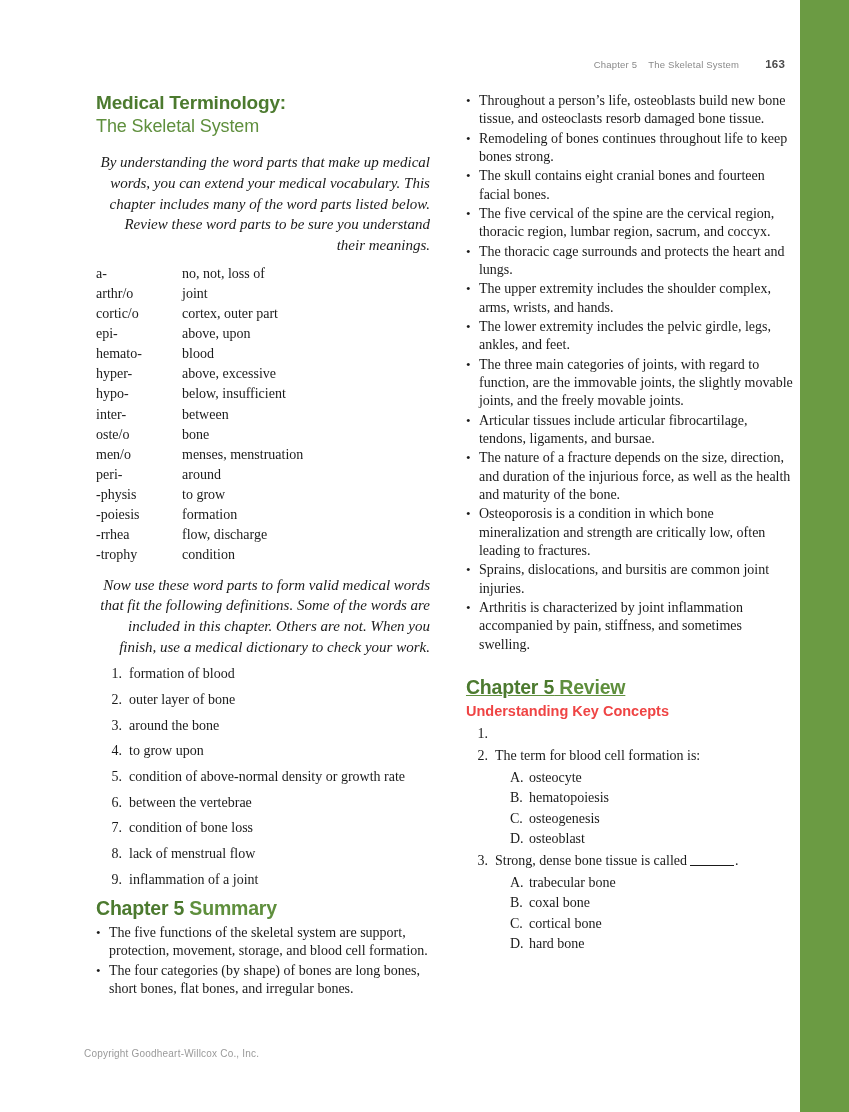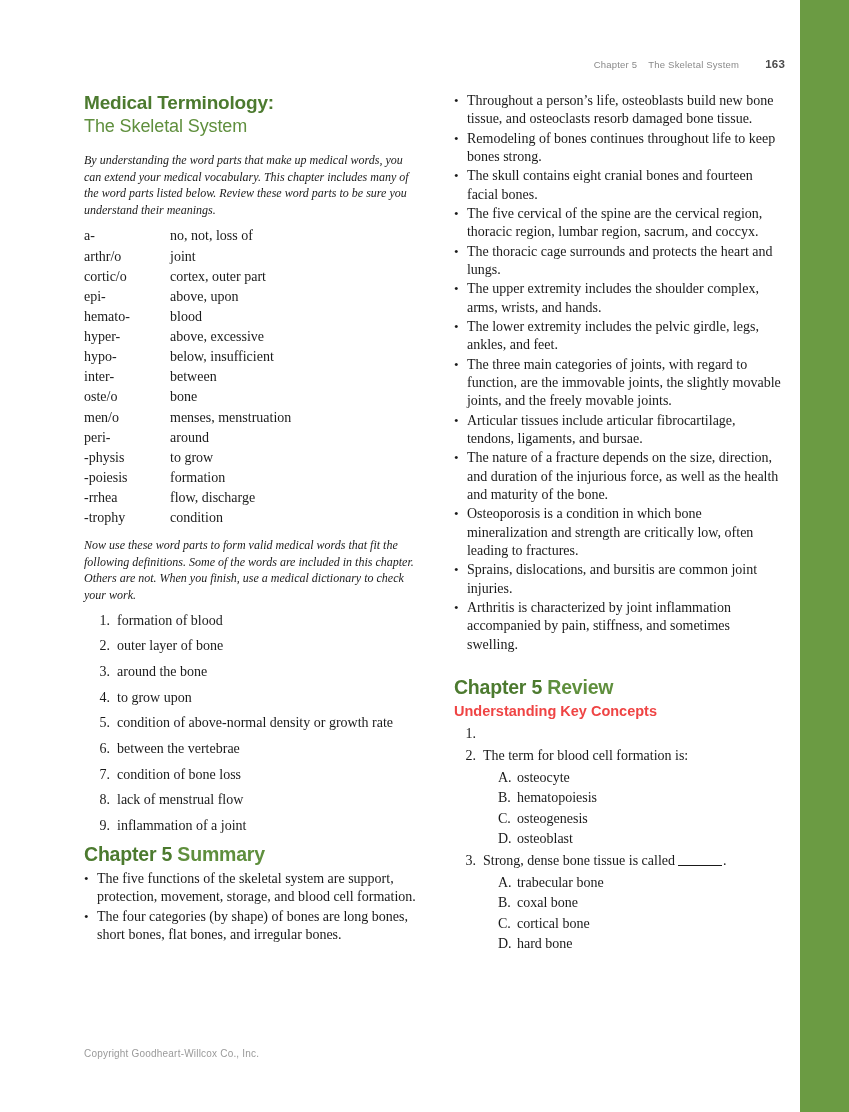--- a/index.html
+++ b/index.html
@@ -43,21 +43,21 @@
   .running-head .page-num {
     font-weight: bold;
     color: #4a4a4a;
     font-size: 11.5px;
     margin-left: 12px;
   }
 
   
   .page {
     position: absolute;
-    left: 84px;
+    left: 96px;
     top: 92px;
     width: 700px;
   }
   .cols {
     display: flex;
     gap: 36px;
     align-items: flex-start;
   }
   .col-left  { width: 338px; }
   .col-right { width: 334px; }
@@ -98,24 +98,24 @@
     font-size: 14.5px;
     font-weight: bold;
     color: #ef4444;
     margin: 2px 0 4px 0;
     line-height: 1.2;
   }
 
   
   .intro {
     font-style: italic;
-    font-size: 12px;
+    font-size: 15px;
     line-height: 1.38;
     margin: 0 0 8px 0;
-    text-align: left;
+    text-align: right;
   }
 
   
   .wordparts {
     border-collapse: collapse;
     margin: 0 0 9px 0;
     font-size: 14px;
   }
   .wordparts td {
     padding: 0 0 1.1px 0;
@@ -409,21 +409,21 @@
           <li>
             <span class="dot">•</span>
             <span class="txt">Sprains, dislocations, and bursitis are common joint injuries.</span>
           </li>
           <li>
             <span class="dot">•</span>
             <span class="txt">Arthritis is characterized by joint inflammation accompanied by pain, stiffness, and sometimes swelling.</span>
           </li>
         </ul>
 
-      <h2 class="sec-head" style="margin-top:22px;">
+      <h2 class="sec-head" style="margin-top:22px;text-decoration:underline;">
         <span class="strong">Chapter 5</span><span> Review</span>
       </h2>
 
       <h3 class="sub-head-red">Understanding Key Concepts</h3>
 
       <ol class="q-list" id="review-questions">
           <li>
             <div class="q-line">
               <span class="n">1.</span>
             </div>

